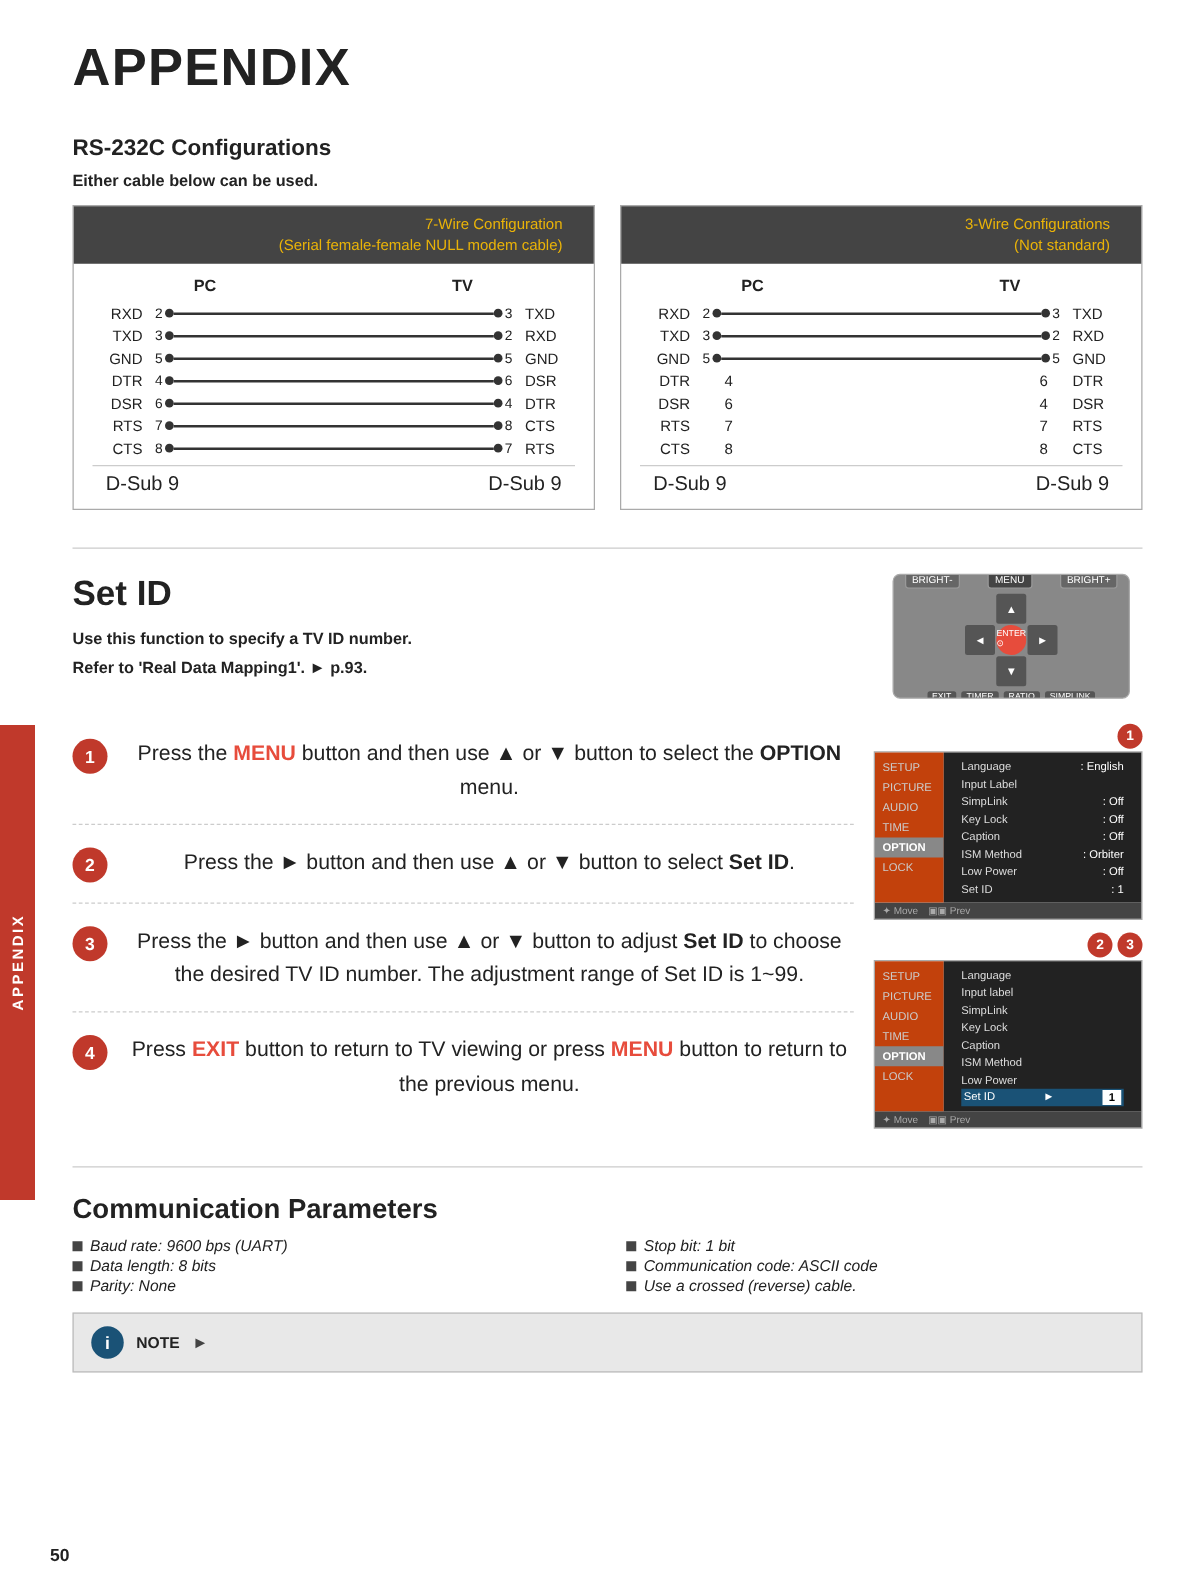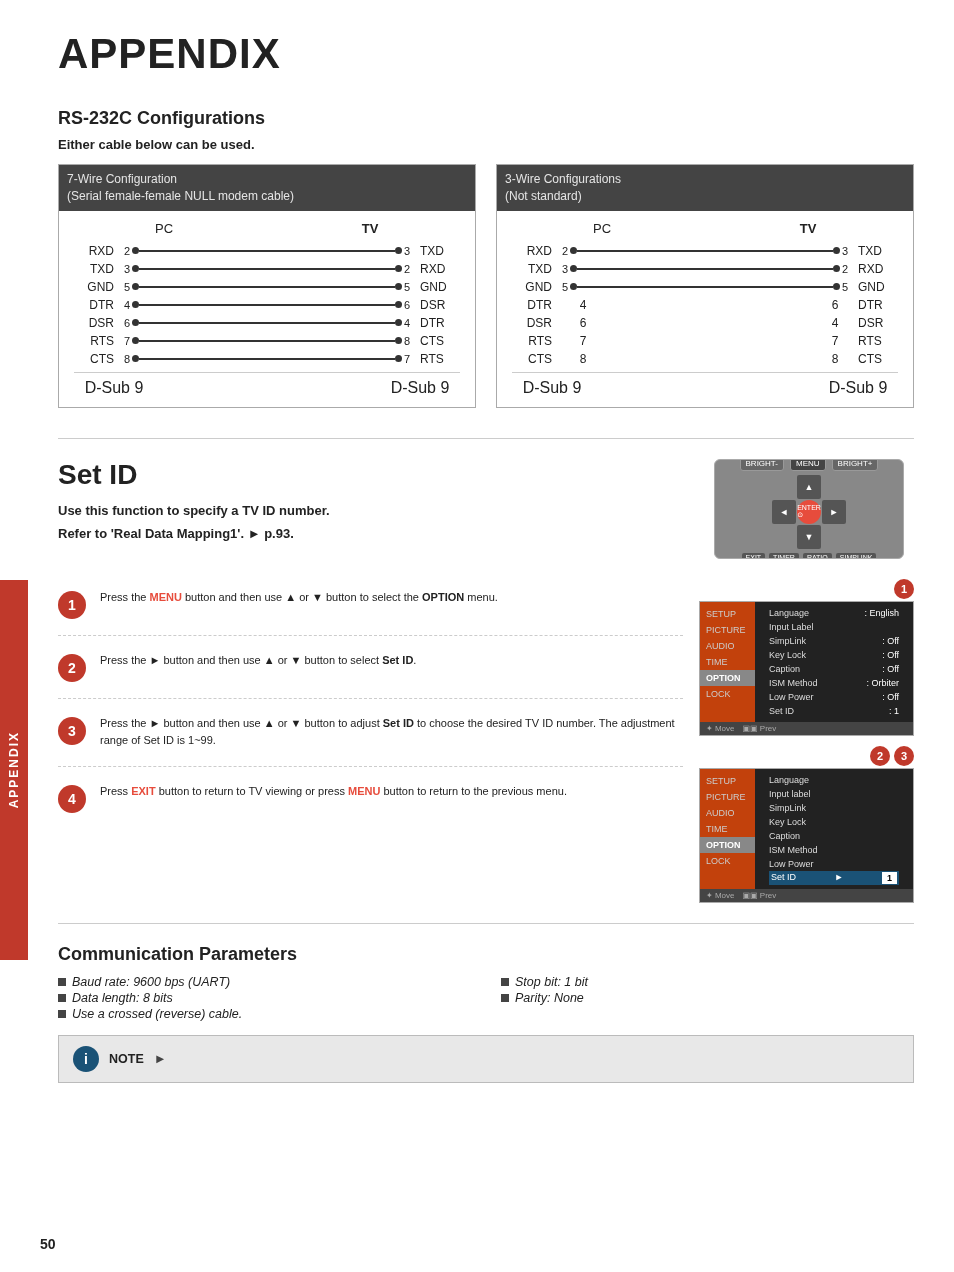--- a/index.html
+++ b/index.html
@@ -65,37 +65,37 @@
       display: flex;
       gap: 20px;
       margin-bottom: 30px;
     }
     .wire-config-box {
       flex: 1;
       border: 1px solid #aaa;
     }
     .wire-config-header {
       background: #444;
-      color: #e5e5e5;
-      text-align: left;
-      padding: 6px 8px;
+      color: #eab308;
+      text-align: right;
+      padding: 6px 25px;
       font-size: 12px;
       line-height: 1.4;
     }
     .wire-config-inner {
       padding: 10px 15px;
     }
     .wire-col-headers {
       display: flex;
       justify-content: space-between;
       margin-bottom: 8px;
       padding: 0 10px;
     }
     .wire-col-headers .spacer { width: 50px; }
-    .wire-col-headers .col-pc { width: 60px; text-align: center; font-size: 13px; font-weight: normal; }
+    .wire-col-headers .col-pc { width: 60px; text-align: center; font-size: 13px; font-weight: bold; }
     .wire-col-headers .col-tv { width: 60px; text-align: center; font-size: 13px; font-weight: bold; }
 
     .wire-row {
       display: flex;
       align-items: center;
       margin-bottom: 4px;
       font-size: 12px;
     }
     .wire-row .pin-label-left { width: 40px; text-align: right; margin-right: 8px; font-size: 12px; }
     .wire-row .pin-label-right { width: 40px; margin-left: 8px; font-size: 12px; }
@@ -172,21 +172,21 @@
     .remote-img-inner {
       position: absolute;
       inset: 0;
       display: flex;
       flex-direction: column;
       align-items: center;
       justify-content: center;
     }
     .remote-top-row {
       display: flex;
-      gap: 6px;
+      gap: 22px;
       margin-bottom: 4px;
       font-size: 9px;
       color: #fff;
     }
     .remote-btn {
       background: #666;
       border: 1px solid #999;
       border-radius: 3px;
       padding: 2px 5px;
       font-size: 8px;
@@ -249,23 +249,24 @@
       color: #fff;
       font-size: 14px;
       font-weight: bold;
       display: flex;
       align-items: center;
       justify-content: center;
       flex-shrink: 0;
       margin-top: 2px;
     }
     .step-text {
-      font-size: 11px;
+      font-size: 17px;
       line-height: 1.6;
       flex: 1;
+      text-align: center;
     }
     .step-text strong { }
     .step-text .menu-word { color: #e74c3c; font-weight: bold; }
     .step-text .exit-word { color: #e74c3c; font-weight: bold; }
 
     
     .menu-screenshot {
       border: 1px solid #aaa;
       font-size: 10px;
       background: #f5f5f5;
@@ -341,21 +342,21 @@
       display: flex;
       justify-content: flex-end;
       margin-bottom: 2px;
     }
 
     
     .comm-params-section {
       margin-top: 20px;
     }
     .comm-params-title {
-      font-size: 18px;
+      font-size: 22px;
       font-weight: bold;
       margin-bottom: 10px;
     }
     .comm-params-grid {
       display: grid;
       grid-template-columns: 1fr 1fr;
       gap: 2px 30px;
       font-size: 12.5px;
       margin-bottom: 14px;
     }
@@ -813,20 +814,24 @@
       <div class="comm-param-item">
         <div class="bullet-sq"></div>
         <span>Stop bit: 1 bit</span>
       </div>
       <div class="comm-param-item">
         <div class="bullet-sq"></div>
         <span>Data length: 8 bits</span>
       </div>
       <div class="comm-param-item">
         <div class="bullet-sq"></div>
+        <span>Communication code: ASCII code</span>
+      </div>
+      <div class="comm-param-item">
+        <div class="bullet-sq"></div>
         <span>Parity: None</span>
       </div>
       <div class="comm-param-item">
         <div class="bullet-sq"></div>
         <span>Use a crossed (reverse) cable.</span>
       </div>
     </div>
 
     <div class="note-box">
       <div class="note-icon">i</div>

